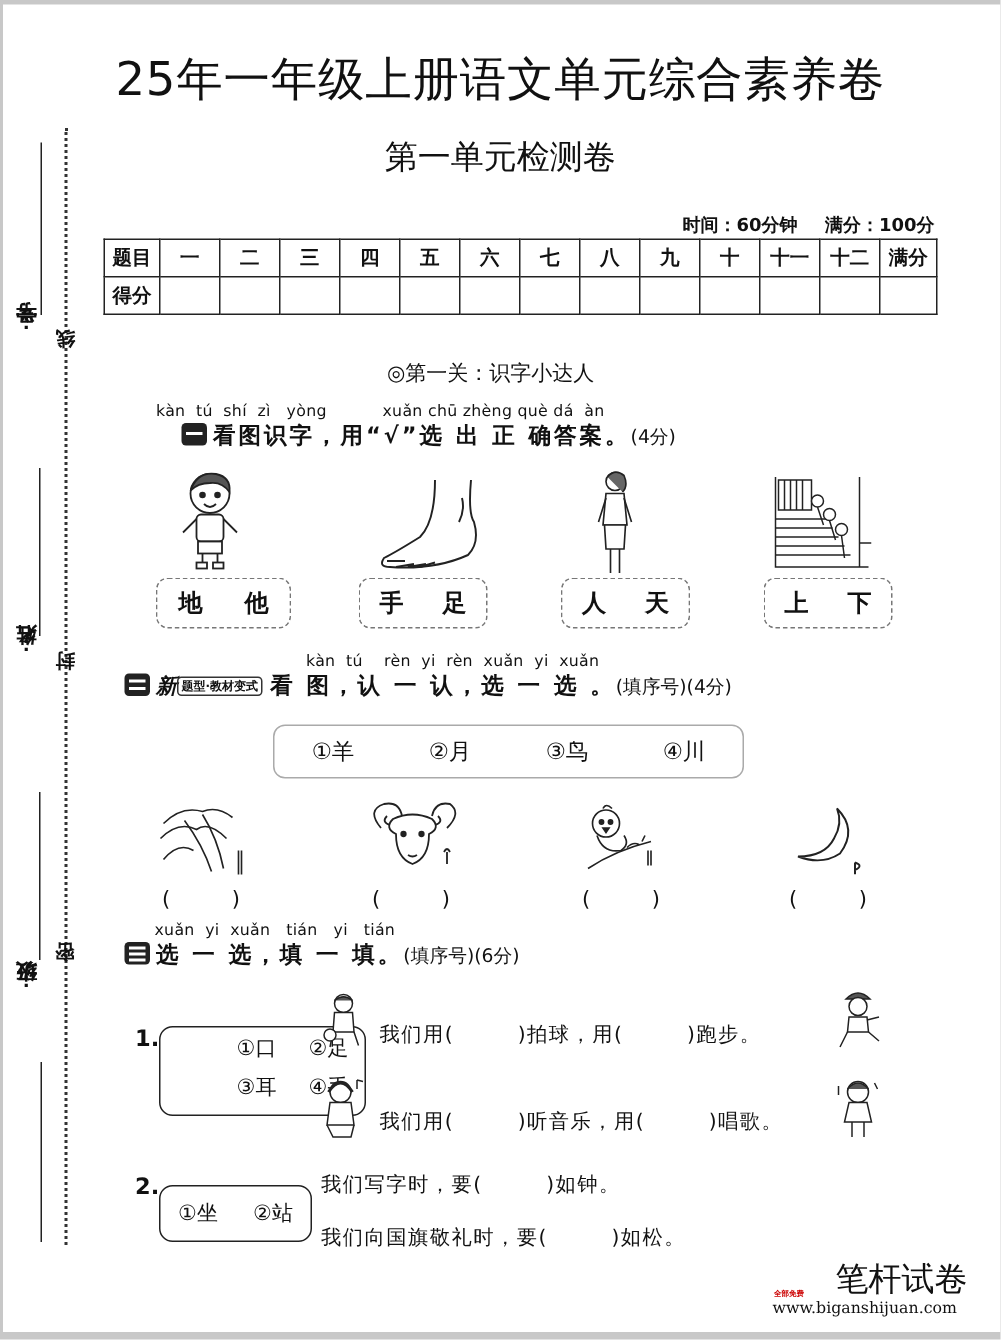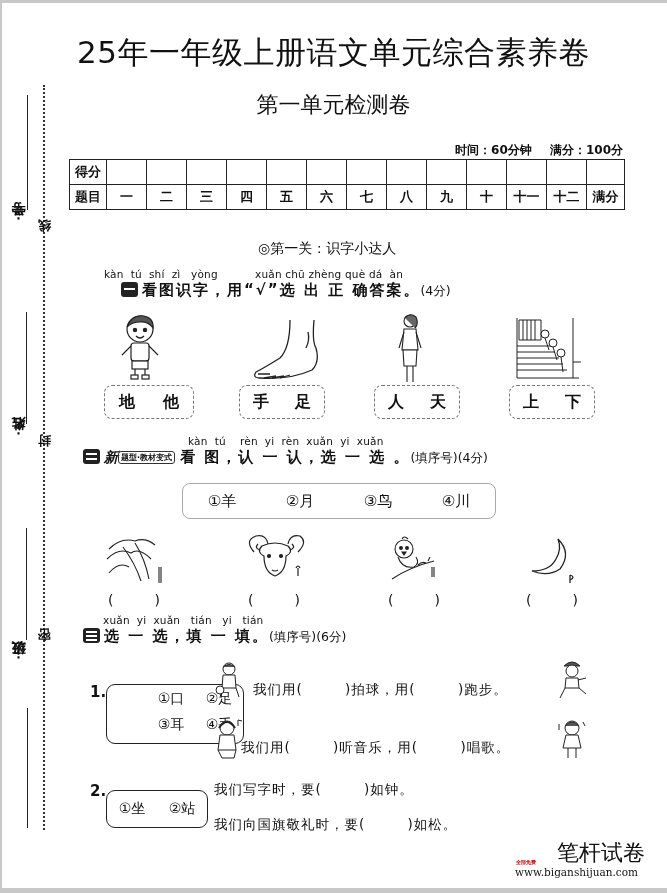--- a/index.html
+++ b/index.html
@@ -43,51 +43,51 @@
 <div class="abs title">25年一年级上册语文单元综合素养卷</div>
 <div class="abs subtitle">第一单元检测卷</div>
 <div class="abs meta">
   <span>时间：60分钟</span>
   <span>满分：100分</span>
 </div>
 
 <table class="score">
   <tbody>
       <tr>
-    <td class="h">得分</td>
-    <td></td>
-    <td></td>
-    <td></td>
-    <td></td>
-    <td></td>
-    <td></td>
-    <td></td>
-    <td></td>
-    <td></td>
-    <td></td>
-    <td></td>
-    <td></td>
-    <td></td>
-  </tr>
-  <tr>
     <td class="h">题目</td>
     <td class="c">一</td>
     <td class="c">二</td>
     <td class="c">三</td>
     <td class="c">四</td>
     <td class="c">五</td>
     <td class="c">六</td>
     <td class="c">七</td>
     <td class="c">八</td>
     <td class="c">九</td>
     <td class="c">十</td>
     <td class="c">十一</td>
     <td class="c">十二</td>
     <td class="f">满分</td>
   </tr>
+  <tr>
+    <td class="h">得分</td>
+    <td></td>
+    <td></td>
+    <td></td>
+    <td></td>
+    <td></td>
+    <td></td>
+    <td></td>
+    <td></td>
+    <td></td>
+    <td></td>
+    <td></td>
+    <td></td>
+    <td></td>
+  </tr>
 </tbody>
   </table>
 
 <div class="abs dots"></div>
 <div class="abs vline" style="left:27px;top:95px;height:115px;"></div>
 <div class="abs vline" style="left:26px;top:312px;height:112px;"></div>
 <div class="abs vline" style="left:26px;top:528px;height:112px;"></div>
 
 <div class="abs vtxt" style="left:9px;top:213px;">学号：</div>
 <div class="abs vtxt" style="left:9px;top:428px;">姓名：</div>
@@ -161,21 +161,21 @@
 </div>
 <div class="abs dashbox" style="left:374px;top:385px;width:84px;height:32px;">
   <span>人</span>
     <span>天</span>
 </div>
 <div class="abs dashbox" style="left:509px;top:385px;width:84px;height:32px;">
   <span>上</span>
     <span>下</span>
 </div>
 
-<div class="abs pinyin" style="left:188px;top:435px;white-space:pre;">kàn  tú    rèn  yi  rèn  xuǎn  yi  xuǎn</div>
+<div class="abs pinyin" style="left:204px;top:435px;white-space:pre;">kàn  tú    rèn  yi  rèn  xuǎn  yi  xuǎn</div>
 <div class="abs" style="left:83px;top:447px;white-space:nowrap;">
   <span class="qnum"><i style="top:4px"></i><i style="top:9px"></i></span><span class="new">新</span><span class="tag">题型·教材变式</span>
   <span class="qtext">看 图，认 一 认，选 一  选 。</span><span class="qtext"><small>(填序号)(4分)</small></span>
 </div>
 <div class="abs optbox" style="left:182px;top:483px;width:312px;height:34px;">
   <span>①羊</span>
   <span>②月</span>
   <span>③鸟</span>
   <span>④川</span>
 </div>
@@ -273,21 +273,21 @@
 
 <div class="abs" style="left:214px;top:718px;">
   <svg width="32" height="42" viewBox="0 0 32 42" fill="none" stroke="#222" stroke-width="1">
     <circle cx="13" cy="10" r="7" fill="#fff"></circle>
       <path d="M5 10 Q13 -2 21 10" stroke-width="2"></path>
     <path d="M24 2 V8 M24 2 L28 3"></path>
       <path d="M6 17 H20 L22 32 H4Z" fill="#fff"></path>
       <path d="M4 32 L8 40 H20 L22 32"></path>
   </svg>
 </div>
-<div class="abs line" style="left:241px;top:739px;white-space:pre;">我们用(        )听音乐，用(        )唱歌。</div>
+<div class="abs line" style="left:253px;top:739px;white-space:pre;">我们用(        )听音乐，用(        )唱歌。</div>
 <div class="abs" style="left:557px;top:718px;">
   <svg width="30" height="42" viewBox="0 0 30 42" fill="none" stroke="#222" stroke-width="1">
     <circle cx="15" cy="10" r="7" fill="#fff"></circle>
       <path d="M8 8 Q15 0 22 8" fill="#555"></path>
     <path d="M2 6 V12 M26 4 L28 8"></path>
       <path d="M9 17 H21 L24 30 H6Z" fill="#fff"></path>
       <path d="M11 30 V40 M19 30 V40"></path>
   </svg>
 </div>
 

